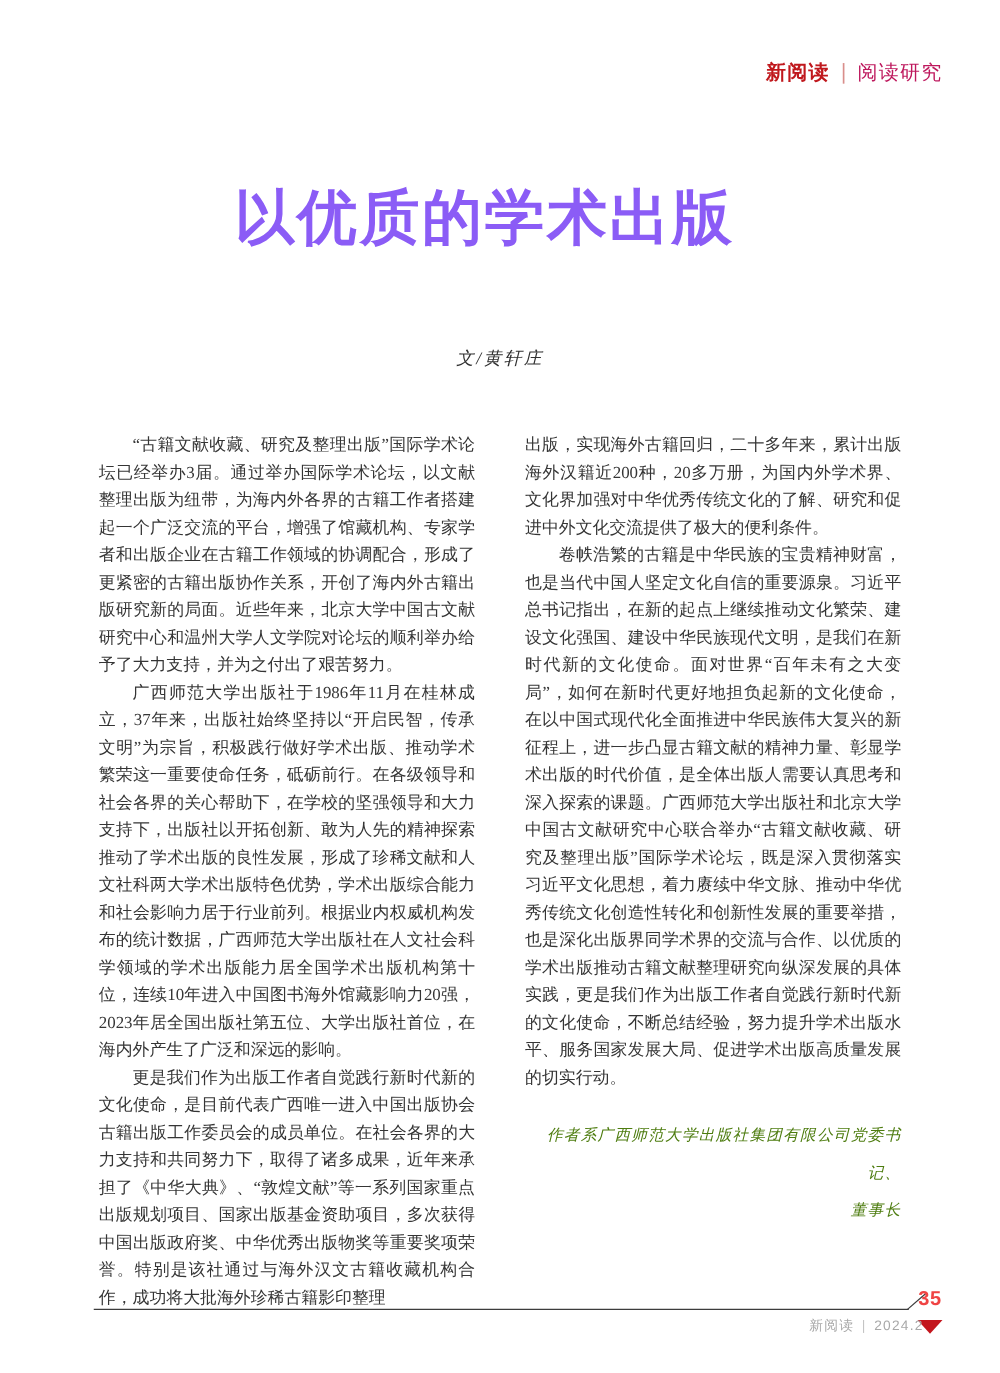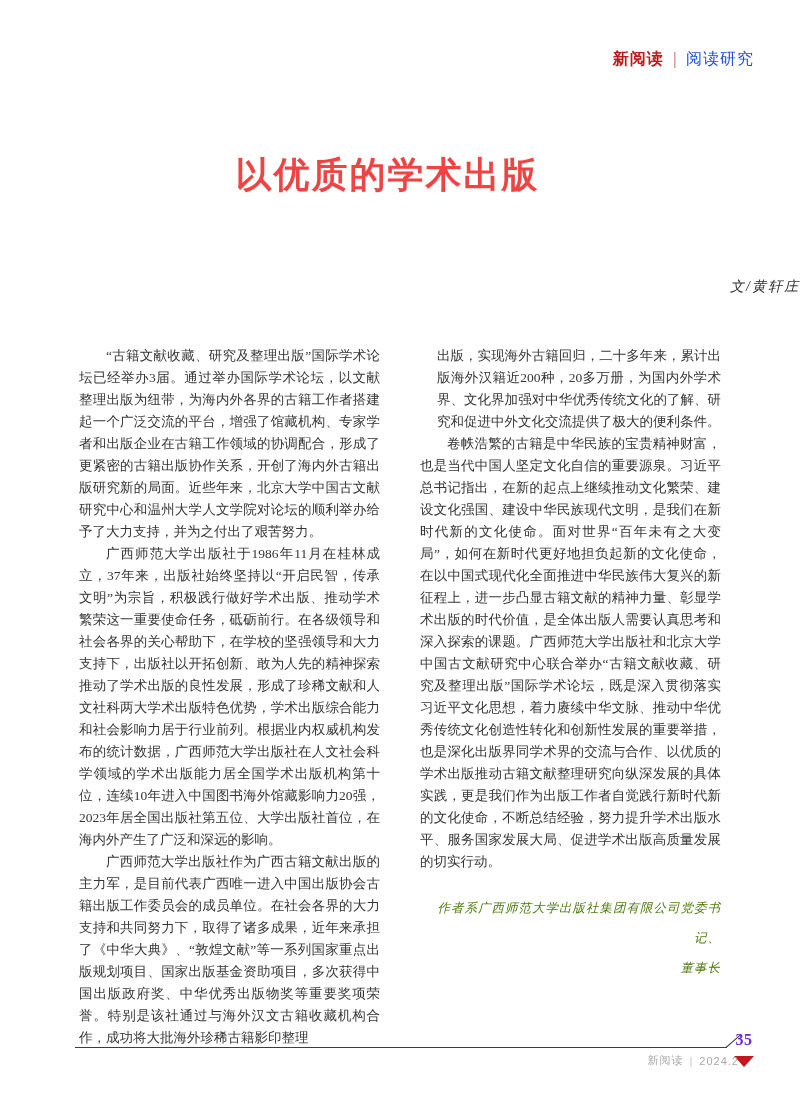--- a/index.html
+++ b/index.html
@@ -33,43 +33,43 @@
     font-weight: bold;
     letter-spacing: 1px;
   }
   .header .hdr-divider {
     color: #d98e8b;
     margin: 0 9px;
     font-weight: 400;
     transform: scaleY(1.1);
   }
   .header .section {
-    color: #1d4ed8;
+    color: #be185d;
     letter-spacing: 1px;
   }
 
   
   .title {
     position: absolute;
     top: 144px;
     left: 0;
     width: 775px;
     text-align: center;
-    color: #ef4444;
+    color: #8b5cf6;
     font-weight: 700;
-    font-size: 36px;
+    font-size: 48px;
     line-height: 62px;
     letter-spacing: 2px;
   }
   .byline {
     position: absolute;
     top: 278px;
     left: 0;
     width: 800px;
-    text-align: right;
+    text-align: center;
     font-style: italic;
     font-size: 14px;
     color: #2f2f2f;
     letter-spacing: 2px;
   }
 
   
   .article {
     position: absolute;
     top: 345px;
@@ -85,21 +85,20 @@
     color: #353535;
     text-align: justify;
     text-justify: inter-ideograph;
   }
   .col p {
     margin: 0;
     text-indent: 2em;
   }
   .col p.no-indent {
     text-indent: 0;
-    margin-left: 17px;
   }
   .author-note {
     margin-top: 20px;
     font-style: italic;
     font-size: 12.5px;
     line-height: 30px;
     color: #4d7c0f;
     text-align: right;
     letter-spacing: 1px;
   }
@@ -122,24 +121,24 @@
     background: #3c3c3c;
     transform: rotate(-41deg);
     transform-origin: left center;
   }
   .pagenum {
     position: absolute;
     top: 1031px;
     left: 730px;
     width: 28px;
     text-align: center;
-    font-family: Liberation Serif, serif;
+    font-family: Liberation Sans, sans-serif;
     font-weight: bold;
     font-size: 16px;
-    color: #6d28d9;
+    color: #ef4444;
     letter-spacing: 0.5px;
   }
   .page-triangle {
     position: absolute;
     top: 1056px;
     left: 734px;
     width: 0;
     height: 0;
     border-left: 10px solid transparent;
     border-right: 10px solid transparent;
@@ -175,21 +174,21 @@
   <div class="title">
     <div>以优质的学术出版</div>
   </div>
 
   <div class="byline">文/黄轩庄</div>
 
   <div class="article">
     <div class="col">
       <p>“古籍文献收藏、研究及整理出版”国际学术论坛已经举办3届。通过举办国际学术论坛，以文献整理出版为纽带，为海内外各界的古籍工作者搭建起一个广泛交流的平台，增强了馆藏机构、专家学者和出版企业在古籍工作领域的协调配合，形成了更紧密的古籍出版协作关系，开创了海内外古籍出版研究新的局面。近些年来，北京大学中国古文献研究中心和温州大学人文学院对论坛的顺利举办给予了大力支持，并为之付出了艰苦努力。</p>
       <p>广西师范大学出版社于1986年11月在桂林成立，37年来，出版社始终坚持以“开启民智，传承文明”为宗旨，积极践行做好学术出版、推动学术繁荣这一重要使命任务，砥砺前行。在各级领导和社会各界的关心帮助下，在学校的坚强领导和大力支持下，出版社以开拓创新、敢为人先的精神探索推动了学术出版的良性发展，形成了珍稀文献和人文社科两大学术出版特色优势，学术出版综合能力和社会影响力居于行业前列。根据业内权威机构发布的统计数据，广西师范大学出版社在人文社会科学领域的学术出版能力居全国学术出版机构第十位，连续10年进入中国图书海外馆藏影响力20强，2023年居全国出版社第五位、大学出版社首位，在海内外产生了广泛和深远的影响。</p>
-      <p>广西师范大学出版社作为广西古籍文献出版的主力军，是目前代表广西唯一进入中国出版协会古籍出版工作委员会的成员单位。在社会各界的大力支持和共同努力下，取得了诸多成果，近年来承担了《中华大典》、“敦煌文献”等一系列国家重点出版规划项目、国家出版基金资助项目，多次获得中国出版政府奖、中华优秀出版物奖等重要奖项荣誉。特别是该社通过与海外汉文古籍收藏机构合作，成功将大批海外珍稀古籍影印整理</p>
+      <p>更是我们作为出版工作者自觉践行新时代新的文化使命，是目前代表广西唯一进入中国出版协会古籍出版工作委员会的成员单位。在社会各界的大力支持和共同努力下，取得了诸多成果，近年来承担了《中华大典》、“敦煌文献”等一系列国家重点出版规划项目、国家出版基金资助项目，多次获得中国出版政府奖、中华优秀出版物奖等重要奖项荣誉。特别是该社通过与海外汉文古籍收藏机构合作，成功将大批海外珍稀古籍影印整理</p>
     </div>
     <div class="col">
       <p class="no-indent">出版，实现海外古籍回归，二十多年来，累计出版海外汉籍近200种，20多万册，为国内外学术界、文化界加强对中华优秀传统文化的了解、研究和促进中外文化交流提供了极大的便利条件。</p>
       <p>卷帙浩繁的古籍是中华民族的宝贵精神财富，也是当代中国人坚定文化自信的重要源泉。习近平总书记指出，在新的起点上继续推动文化繁荣、建设文化强国、建设中华民族现代文明，是我们在新时代新的文化使命。面对世界“百年未有之大变局”，如何在新时代更好地担负起新的文化使命，在以中国式现代化全面推进中华民族伟大复兴的新征程上，进一步凸显古籍文献的精神力量、彰显学术出版的时代价值，是全体出版人需要认真思考和深入探索的课题。广西师范大学出版社和北京大学中国古文献研究中心联合举办“古籍文献收藏、研究及整理出版”国际学术论坛，既是深入贯彻落实习近平文化思想，着力赓续中华文脉、推动中华优秀传统文化创造性转化和创新性发展的重要举措，也是深化出版界同学术界的交流与合作、以优质的学术出版推动古籍文献整理研究向纵深发展的具体实践，更是我们作为出版工作者自觉践行新时代新的文化使命，不断总结经验，努力提升学术出版水平、服务国家发展大局、促进学术出版高质量发展的切实行动。</p>
       <div class="author-note">
         <div>作者系广西师范大学出版社集团有限公司党委书记、</div>
         <div>董事长</div>
       </div>
     </div>
   </div>

